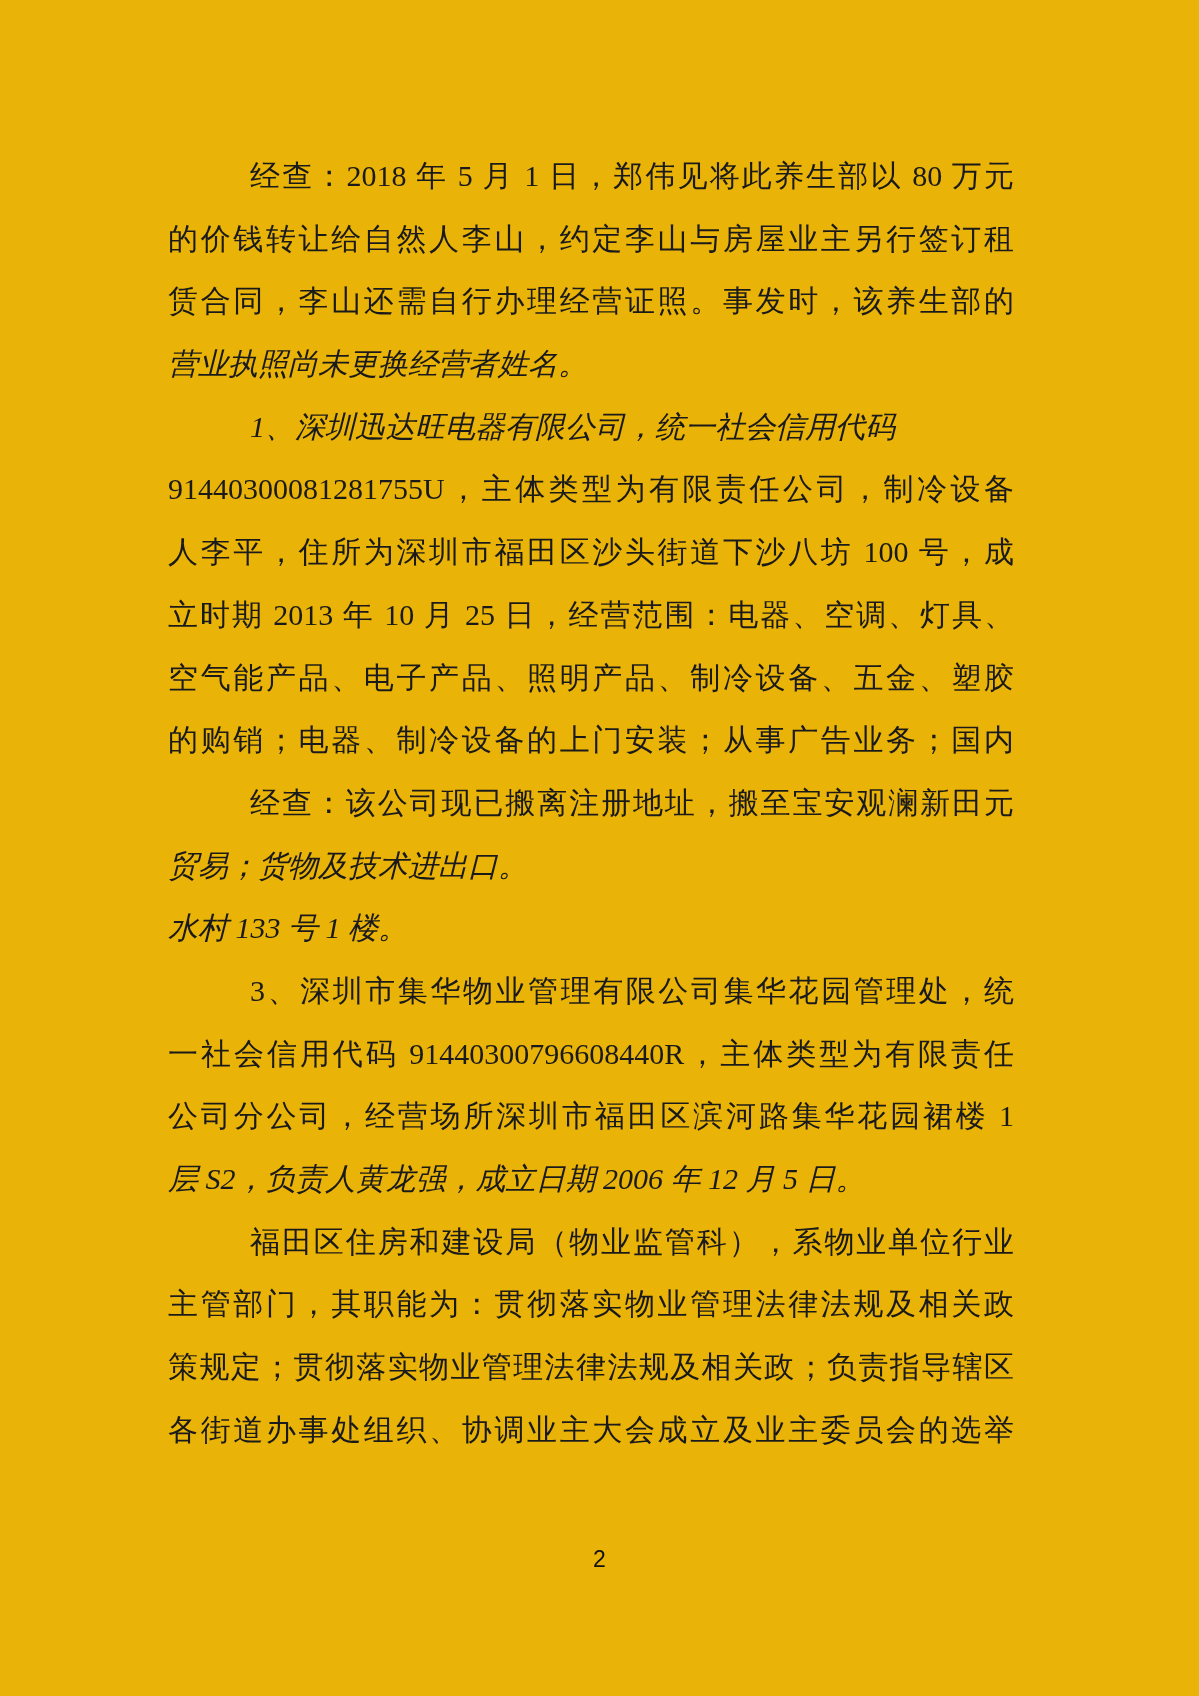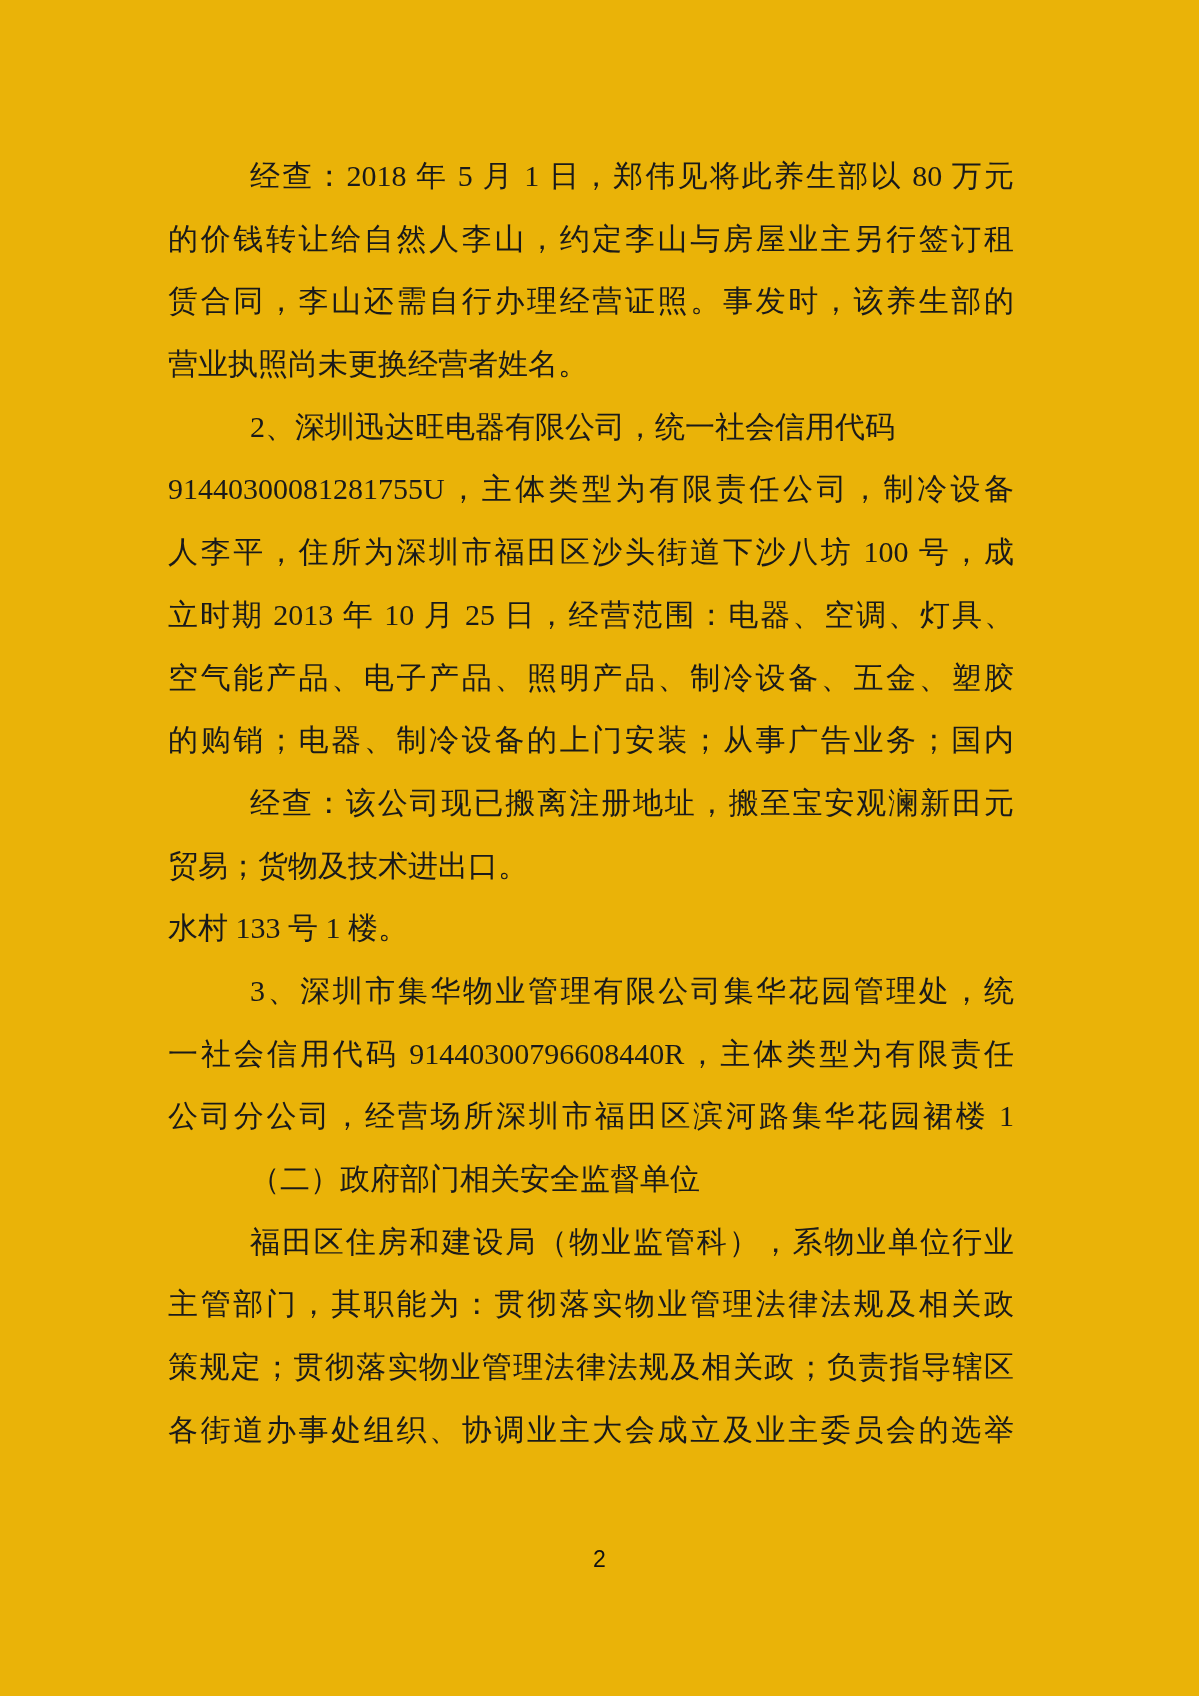--- a/index.html
+++ b/index.html
@@ -33,20 +33,21 @@
   }
   
   .line.fill {
     text-align: justify;
     text-align-last: justify;
   }
   
   .line.end {
     text-align: left;
     text-align-last: left;
+    font-style: italic;
   }
   
   .line.indent {
     text-indent: 82px;
   }
   .footer {
     position: absolute;
     left: 0;
     top: 1546px;
     width: 100%;
@@ -61,33 +62,33 @@
 </head>
 <body>
 
 <div class="page">
 
   <div class="text-block">
     <div class="line indent fill">经查：2018 年 5 月 1 日，郑伟见将此养生部以 80 万元</div>
     <div class="line fill">的价钱转让给自然人李山，约定李山与房屋业主另行签订租</div>
     <div class="line fill">赁合同，李山还需自行办理经营证照。事发时，该养生部的</div>
     <div class="line end">营业执照尚未更换经营者姓名。</div>
-    <div class="line indent end">2、深圳迅达旺电器有限公司，统一社会信用代码</div>
+    <div class="line indent end">1、深圳迅达旺电器有限公司，统一社会信用代码</div>
     <div class="line fill">91440300081281755U，主体类型为有限责任公司，制冷设备</div>
     <div class="line fill">人李平，住所为深圳市福田区沙头街道下沙八坊 100 号，成</div>
     <div class="line fill">立时期 2013 年 10 月 25 日，经营范围：电器、空调、灯具、</div>
     <div class="line fill">空气能产品、电子产品、照明产品、制冷设备、五金、塑胶</div>
     <div class="line fill">的购销；电器、制冷设备的上门安装；从事广告业务；国内</div>
     <div class="line indent fill">经查：该公司现已搬离注册地址，搬至宝安观澜新田元</div>
     <div class="line end">贸易；货物及技术进出口。</div>
     <div class="line end">水村 133 号 1 楼。</div>
     <div class="line indent fill">3、深圳市集华物业管理有限公司集华花园管理处，统</div>
     <div class="line fill">一社会信用代码 91440300796608440R，主体类型为有限责任</div>
     <div class="line fill">公司分公司，经营场所深圳市福田区滨河路集华花园裙楼 1</div>
-    <div class="line indent end">（二）政府部门相关安全监督单位</div>
+    <div class="line end">层 S2，负责人黄龙强，成立日期 2006 年 12 月 5 日。</div>
     <div class="line indent fill">福田区住房和建设局（物业监管科），系物业单位行业</div>
     <div class="line fill">主管部门，其职能为：贯彻落实物业管理法律法规及相关政</div>
     <div class="line fill">策规定；贯彻落实物业管理法律法规及相关政；负责指导辖区</div>
     <div class="line fill">各街道办事处组织、协调业主大会成立及业主委员会的选举</div>
   </div>
 
   <div class="footer">
     <span class="page-number">2</span>
   </div>
 

